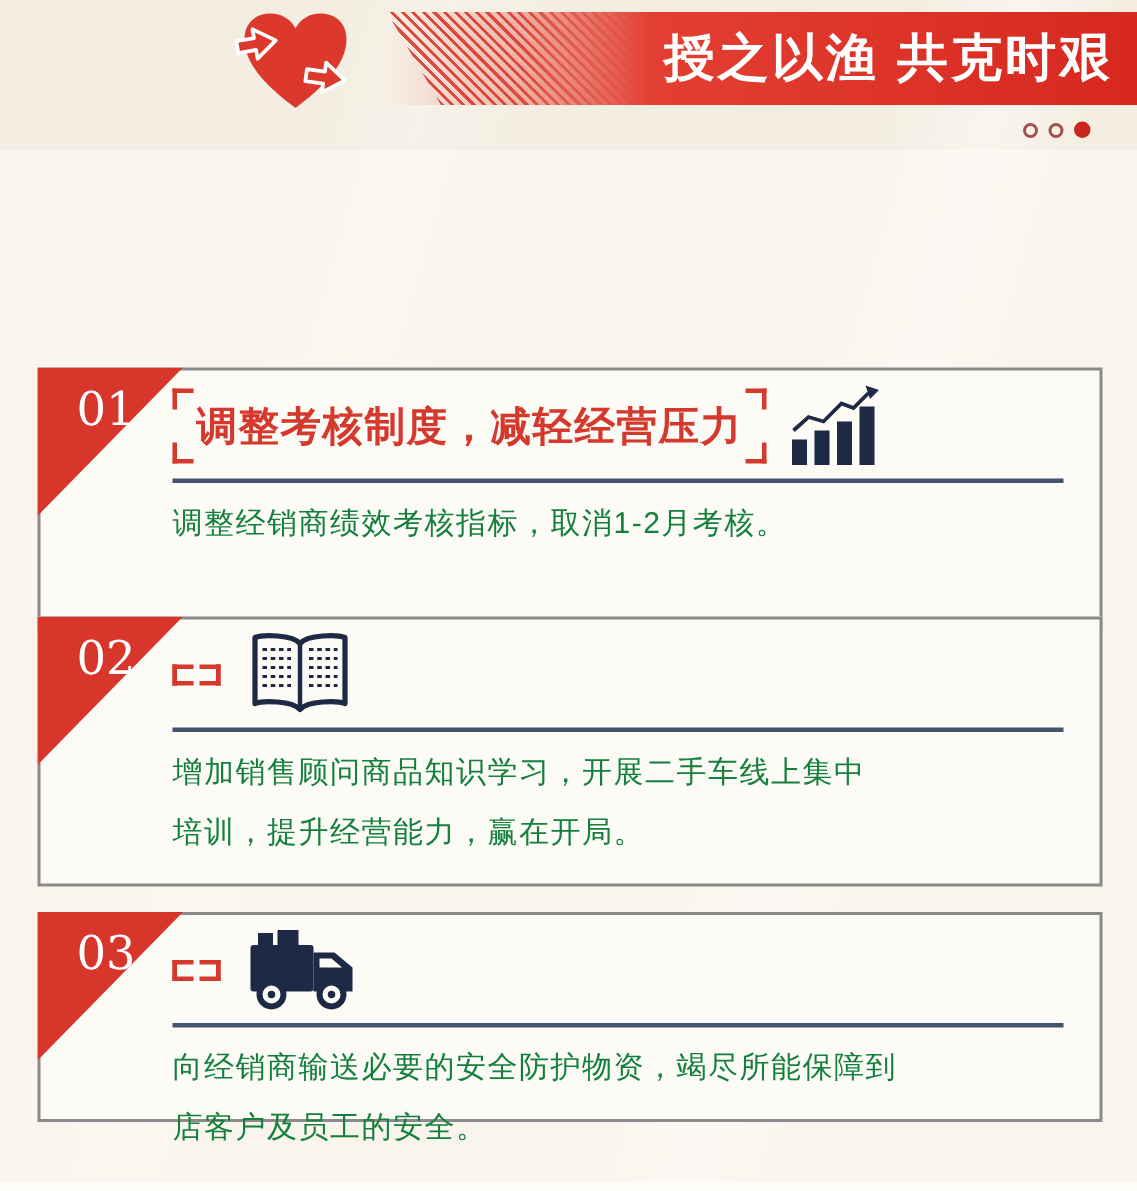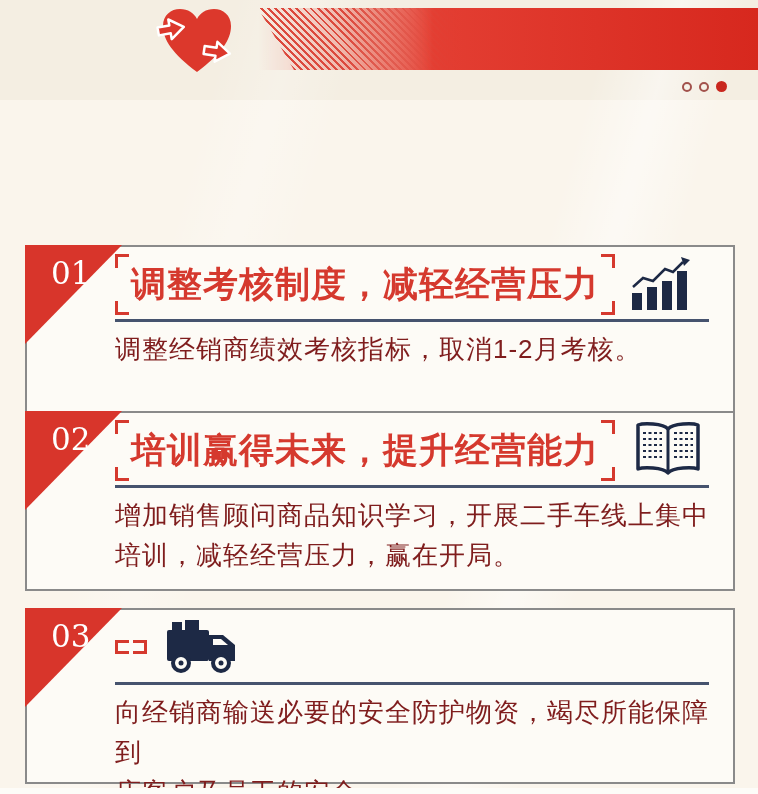--- a/index.html
+++ b/index.html
@@ -38,35 +38,35 @@
   
   .intro{position:absolute;right:18px;top:104px;text-align:right;
     font-size:26px;line-height:40px;color:#2c3a57;font-weight:600;letter-spacing:.5px;}
   .intro .red{color:#d43527;font-weight:bold;}
 
   
   .card{position:absolute;left:25px;width:710px;box-sizing:border-box;
     background:#fdfbf6;border:2px solid #8a8a8a;}
   .card1{top:245px;height:178px;}
   .card2{top:411px;height:180px;}
-  .card3{top:608px;height:176px;}
+  .card3{top:608px;height:140px;}
   .tab{position:absolute;top:-2px;left:-2px;width:97px;height:99px;background:#d8352b;
     clip-path:polygon(0 0,100% 0,0 100%);}
   .tab-number{position:absolute;left:24px;top:8px;color:#ffffff;font-size:31px;
     font-family:"DejaVu Serif","Liberation Serif",serif;}
   .title-row{display:flex;align-items:center;gap:16px;margin:8px 24px 0 88px;height:58px;}
-  .frame{position:relative;padding:7px 16px;font-size:35px;font-weight:bold;
+  .frame{position:relative;padding:7px 16px;font-size:27px;font-weight:bold;
     color:#d5392e;letter-spacing:1px;white-space:nowrap;font-family:Liberation Mono, monospace;}
   .corner{position:absolute;width:11px;height:11px;border:0 solid #d5392e;}
   .c-tl{top:0;left:0;border-top-width:3px;border-left-width:3px;}
   .c-bl{bottom:0;left:0;border-bottom-width:3px;border-left-width:3px;}
   .c-tr{top:0;right:0;border-top-width:3px;border-right-width:3px;}
   .c-br{bottom:0;right:0;border-bottom-width:3px;border-right-width:3px;}
   .divider{height:3px;background:#46536e;margin:6px 24px 0 88px;}
-  .card-body{margin:7px 24px 0 88px;font-size:26px;line-height:40px;color:#7f1d1d;
+  .card-body{margin:7px 24px 0 88px;font-size:20px;line-height:40px;color:#15803d;
     letter-spacing:1px;white-space:pre-line;}
   .icon-box{flex:0 0 auto;display:flex;align-items:center;}
   svg{overflow:visible;display:block;}
 </style>
 </head>
 <body>
 
 <div class="poster">
   <div class="top-band"></div>
   <div class="streak s1"></div>
@@ -78,20 +78,21 @@
       <g stroke="#ffffff" stroke-width="2.5" fill="#dc382c" stroke-linejoin="round">
         <path transform="rotate(-10 16 25)" d="M2 21 h12 v-6 l14 10 -14 10 v-6 H2 z"></path>
         <path transform="rotate(8 62 48)" d="M48 44 h12 v-6 l14 10 -14 10 v-6 h-12 z"></path>
       </g>
     </svg>
   </div>
 
   <div class="banner">
     <div class="banner-solid"></div>
     <div class="banner-stripes"></div>
+    <div class="banner-text">授之以渔 共克时艰</div>
   </div>
 
   <div class="dots">
     <span class="dot outline"></span>
     <span class="dot outline"></span>
     <span class="dot filled"></span>
   </div>
 
 
   <div class="card card1">
@@ -124,21 +125,20 @@
 
   <div class="card card2">
     <div class="tab"></div>
     <div class="tab-number">02</div>
     <div class="title-row">
       <span class="frame">
         <span class="corner c-tl"></span>
         <span class="corner c-bl"></span>
         <span class="corner c-tr"></span>
         <span class="corner c-br"></span>
-        <span>培训赢得未来，提升经营能力</span>
       </span>
       <span class="icon-box">
         <svg width="74" height="60" viewBox="0 0 74 60">
           <path d="M37 9 C32 3 12 3 7 5 L7 49 C12 47 32 47 37 53 C42 47 62 47 67 49 L67 5 C62 3 42 3 37 9 Z" fill="none" stroke="#1d2945" stroke-width="3.5" stroke-linejoin="round"></path>
           <path d="M37 9 L37 53" stroke="#1d2945" stroke-width="3"></path>
           <g stroke="#1d2945" stroke-width="2" stroke-dasharray="3 2.5">
             <line x1="12" y1="13" x2="31" y2="13"></line>
               <line x1="12" y1="19" x2="31" y2="19"></line>
             <line x1="12" y1="25" x2="31" y2="25"></line>
               <line x1="12" y1="31" x2="31" y2="31"></line>
@@ -147,21 +147,21 @@
               <line x1="43" y1="19" x2="62" y2="19"></line>
             <line x1="43" y1="25" x2="62" y2="25"></line>
               <line x1="43" y1="31" x2="62" y2="31"></line>
             <line x1="43" y1="37" x2="62" y2="37"></line>
           </g>
         </svg>
       </span>
     </div>
     <div class="divider"></div>
     <div class="card-body">增加销售顾问商品知识学习，开展二手车线上集中
-培训，减轻经营压力，赢在开局。</div>
+培训，提升经营能力，赢在开局。</div>
   </div>
 
   <div class="card card3">
     <div class="tab"></div>
     <div class="tab-number">03</div>
     <div class="title-row">
       <span class="frame">
         <span class="corner c-tl"></span>
         <span class="corner c-bl"></span>
         <span class="corner c-tr"></span>

